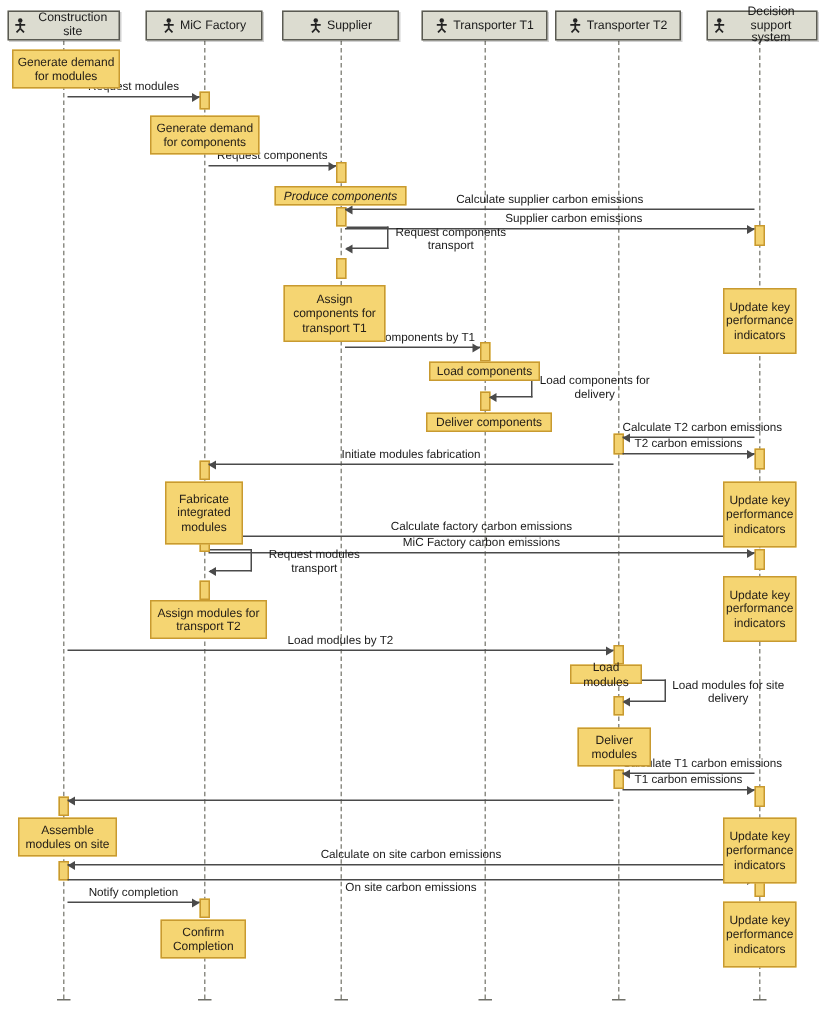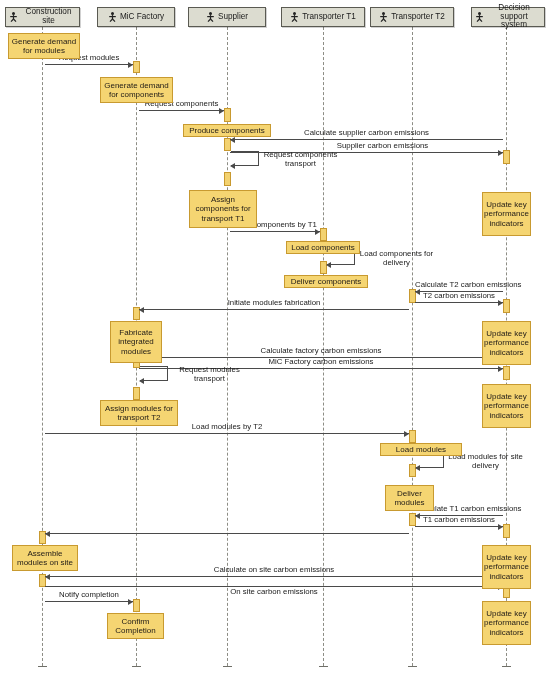--- a/index.html
+++ b/index.html
@@ -255,21 +255,21 @@
     <div class="msg-label" style="left: 45px; width: 458px; top: 588px;">On site carbon emissions</div>
     <div class="msg-line" style="left: 45px; top: 601px; width: 88px;"></div>
     <div class="arrow right" style="top: 598.5px; left: 128px;"></div>
     <div class="msg-label" style="left: 45px; width: 88px; top: 591px;">Notify completion</div>
     <div class="note" style="left: 100px; top: 77px; width: 73px; height: 26px;">
       <span>Generate demand for components</span>
     </div>
     <div class="note" style="left: 8px; top: 33px; width: 72px; height: 26px;">
       <span>Generate demand for modules</span>
     </div>
-    <div class="note" style="left: 183px; top: 124px; width: 88px; height: 13px;">
+    <div class="note" style="left: 183px; top: 124px; width: 88px; height: 13px; font-style: italic;">
       <span>Produce components</span>
     </div>
     <div class="note" style="left: 189px; top: 190px; width: 68px; height: 38px;">
       <span>Assign components for transport T1</span>
     </div>
     <div class="note" style="left: 482px; top: 192px; width: 49px; height: 44px;">
       <span>Update key performance indicators</span>
     </div>
     <div class="note" style="left: 286px; top: 241px; width: 74px; height: 13px;">
       <span>Load components</span>
@@ -282,21 +282,21 @@
     </div>
     <div class="note" style="left: 482px; top: 321px; width: 49px; height: 44px;">
       <span>Update key performance indicators</span>
     </div>
     <div class="note" style="left: 100px; top: 400px; width: 78px; height: 26px;">
       <span>Assign modules for transport T2</span>
     </div>
     <div class="note" style="left: 482px; top: 384px; width: 49px; height: 44px;">
       <span>Update key performance indicators</span>
     </div>
-    <div class="note" style="left: 380px; top: 443px; width: 82px; height: 13px;">
+    <div class="note" style="left: 380px; top: 443px; width: 48px; height: 13px;">
       <span>Load modules</span>
     </div>
     <div class="note" style="left: 385px; top: 485px; width: 49px; height: 26px;">
       <span>Deliver modules</span>
     </div>
     <div class="note" style="left: 12px; top: 545px; width: 66px; height: 26px;">
       <span>Assemble modules on site</span>
     </div>
     <div class="note" style="left: 482px; top: 545px; width: 49px; height: 44px;">
       <span>Update key performance indicators</span>

